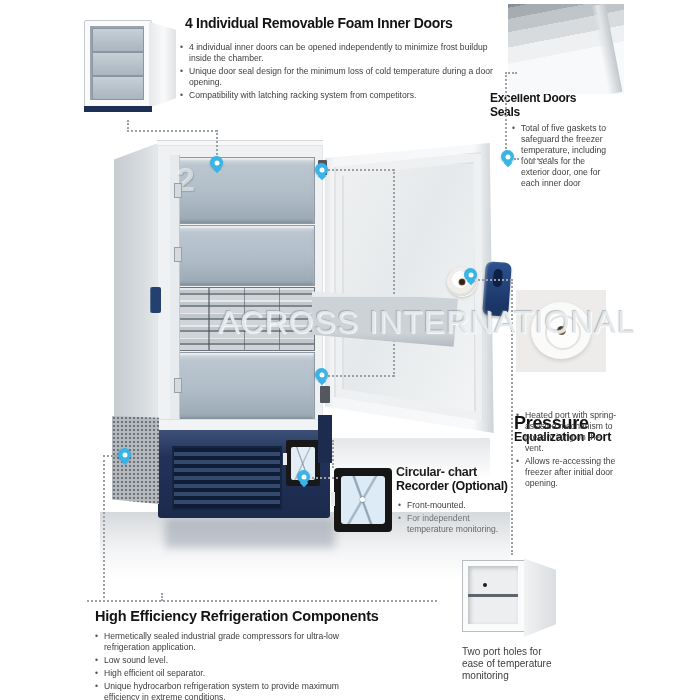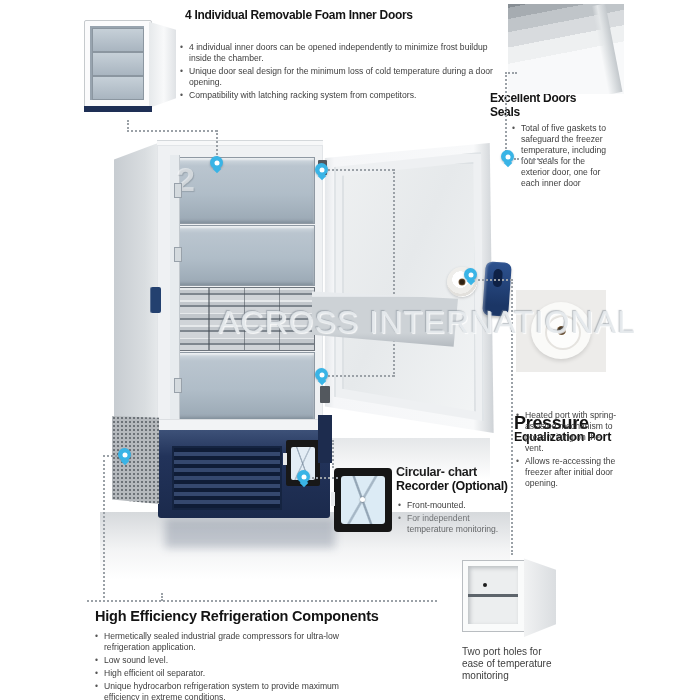--- a/index.html
+++ b/index.html
@@ -230,21 +230,21 @@
   <div class="abs dot-v" style="left:161px;top:593px;height:8px;"></div>
 
   <div class="abs pin" style="left:210px;top:156px;"></div>
   <div class="abs pin" style="left:315px;top:163px;"></div>
   <div class="abs pin" style="left:501px;top:150px;"></div>
   <div class="abs pin" style="left:464px;top:268px;"></div>
   <div class="abs pin" style="left:315px;top:368px;"></div>
   <div class="abs pin" style="left:118px;top:448px;"></div>
   <div class="abs pin" style="left:297px;top:470px;"></div>
 
-  <div class="abs sec-title" style="left:185px;top:8px;font-size:12px;">4 Individual Removable Foam Inner Doors</div>
+  <div class="abs sec-title" style="left:185px;top:16px;font-size:14px;">4 Individual Removable Foam Inner Doors</div>
   <ul class="abs bullets" style="left:180px;top:42px;width:332px;">
     <li>4 individual inner doors can be opened independently to minimize frost buildup inside the chamber.</li>
     <li>Unique door seal design for the minimum loss of cold temperature during a door opening.</li>
     <li>Compatibility with latching racking system from competitors.</li>
   </ul>
 
   <div class="abs" style="left:490px;top:91px;">
     <div class="sec-title">Excellent Doors</div>
     <div class="sec-title">Seals</div>
   </div>

